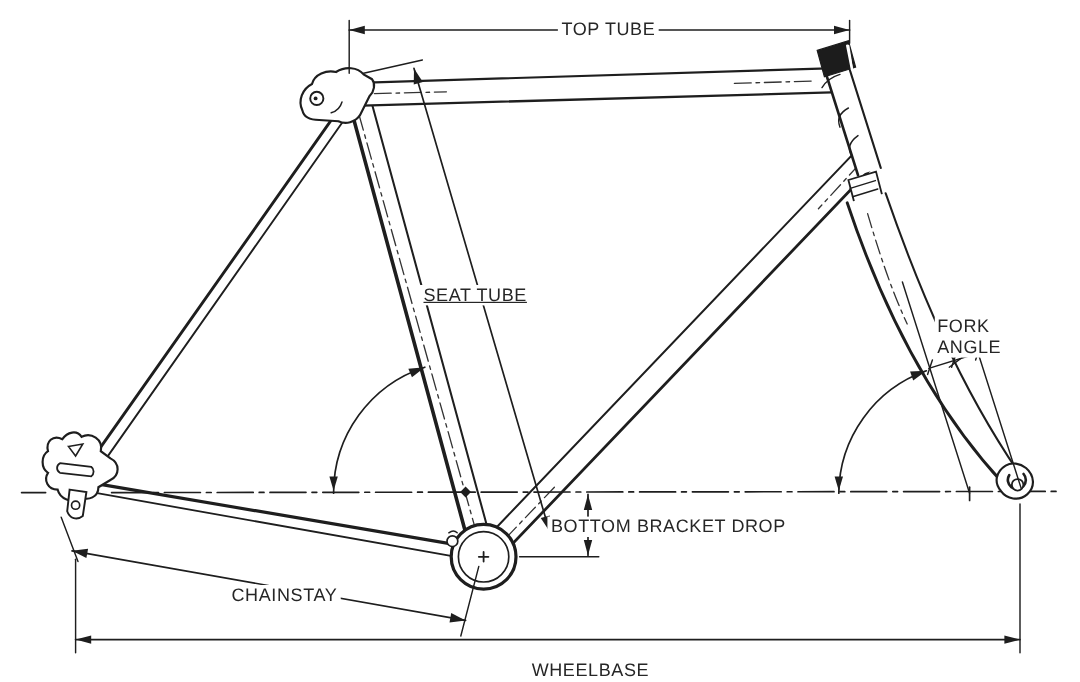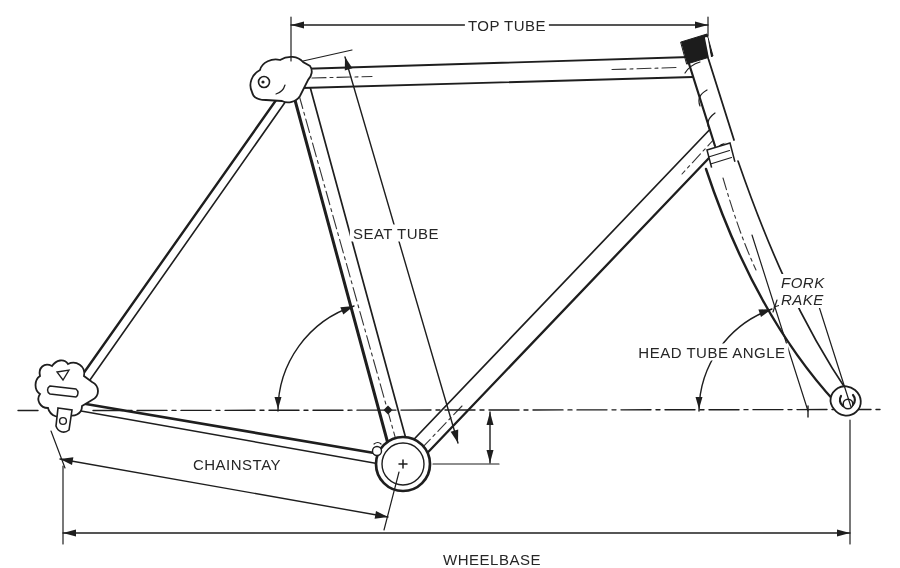--- a/index.html
+++ b/index.html
@@ -172,22 +172,22 @@
         <line x1="850" y1="420" x2="850" y2="544" stroke-width="1.2"></line>
         <line x1="63" y1="533" x2="850" y2="533"></line>
         <polygon points="63,533 76,529.5 76,536.5" fill="#1e1e1e" stroke="none"></polygon>
         <polygon points="850,533 837,529.5 837,536.5" fill="#1e1e1e" stroke="none"></polygon>
       </g>
     </g>
   </g>
 </svg>
 
 <div class="dim-label" style="left:507px;top:25px;">TOP TUBE</div>
-<div class="dim-label" style="left:396px;top:233px;">SEAT TUBE</div>
-<div class="dim-label" style="left:712px;top:352px;">HEAD TUBE ANGLE</div>
-<div class="dim-label left-block" style="left:779px;top:274px;font-style:italic;">
+<div class="dim-label" style="left:396px;top:246px;text-decoration:underline;">SEAT TUBE</div>
+<div class="dim-label left-block" style="left:779px;top:264px;">
   <div>FORK</div>
-  <div>RAKE</div>
+  <div>ANGLE</div>
 </div>
-<div class="dim-label" style="left:237px;top:464px;text-align:center;">CHAINSTAY</div>
+<div class="dim-label" style="left:557px;top:439px;">BOTTOM BRACKET DROP</div>
+<div class="dim-label" style="left:237px;top:496px;text-align:center;">CHAINSTAY</div>
 <div class="dim-label" style="left:492px;top:559px;">WHEELBASE</div>
 
 </div>
 
 </body></html>

